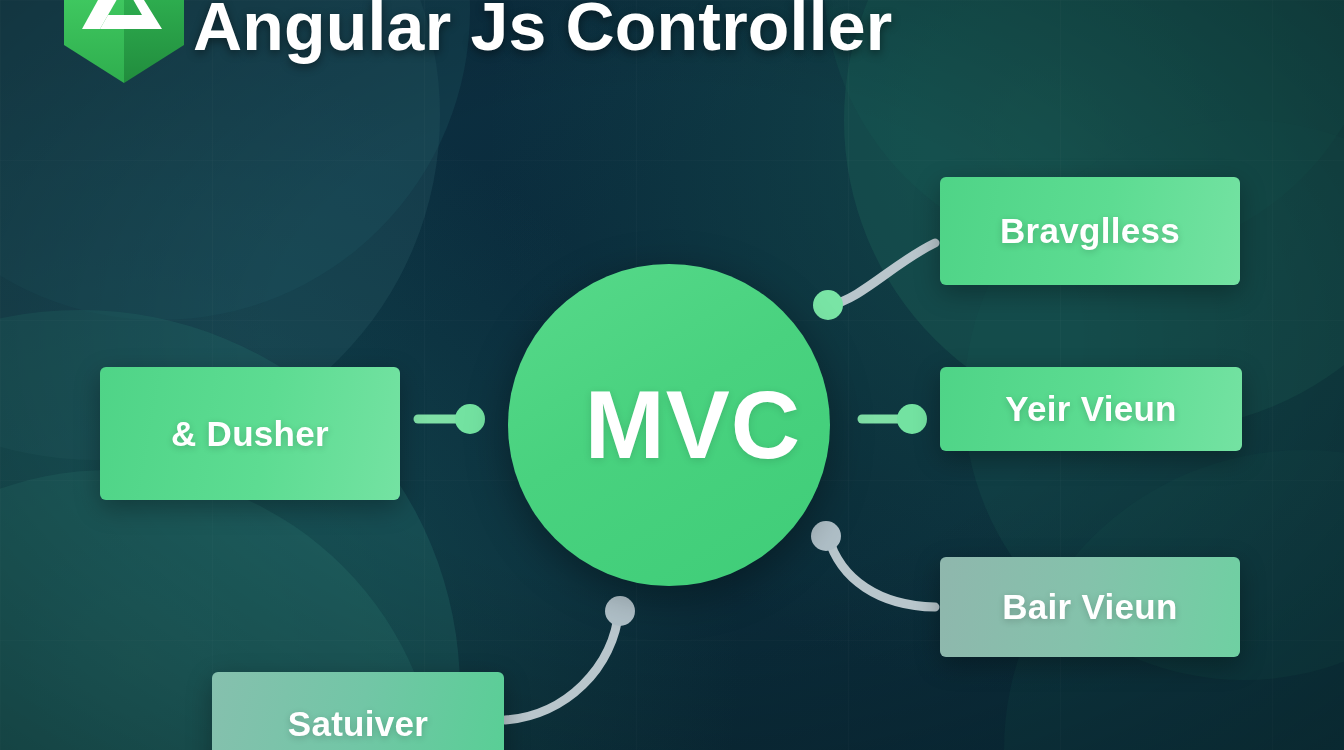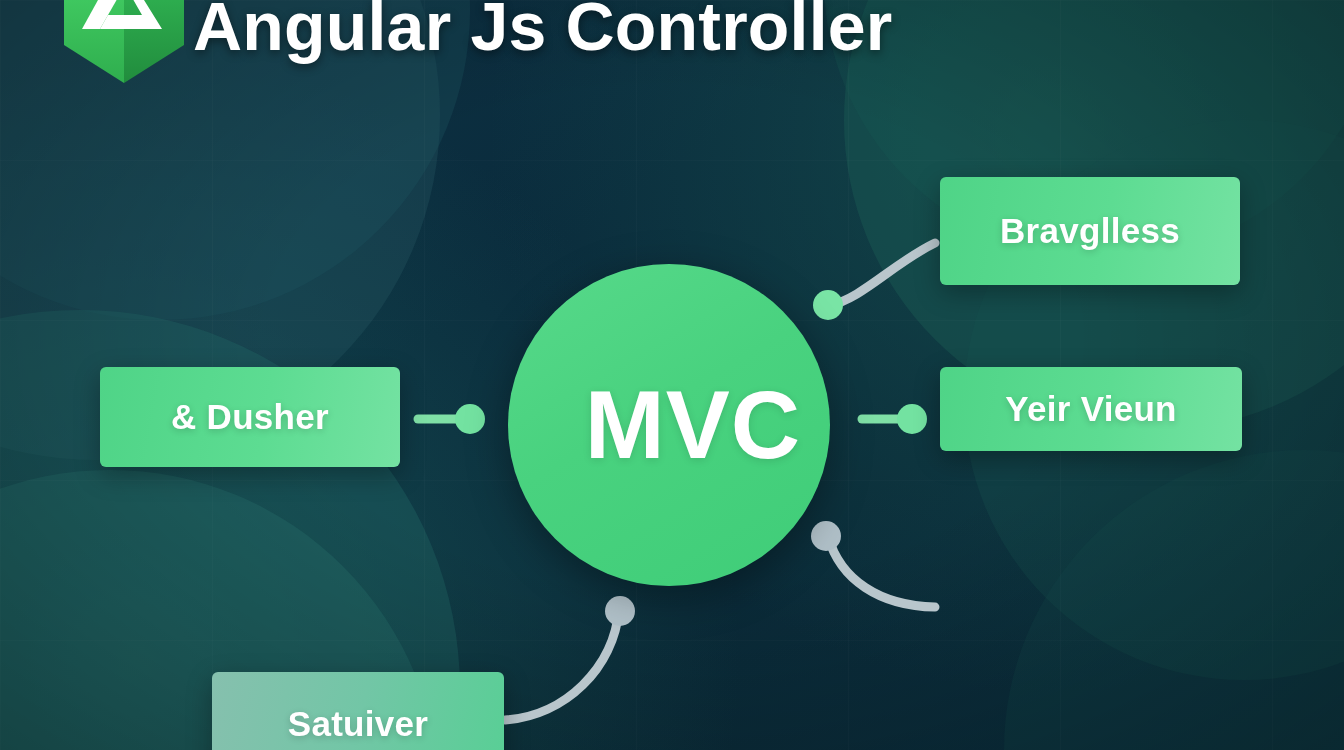--- a/index.html
+++ b/index.html
@@ -168,21 +168,21 @@
     background: linear-gradient(100deg, #4fd487 0%, #5ddc92 55%, #74e2a2 100%);
   }
   .node-muted {
     background: linear-gradient(100deg, #8fb7ad 0%, #84c2ab 48%, #6fd0a2 100%);
   }
   .node-teal {
     background: linear-gradient(105deg, #86c0ae 0%, #72c6a6 50%, #58cf95 100%);
   }
 
   
-  #node-dusher   { left: 100px; top: 367px;  width: 300px; height: 100px; }
+  #node-dusher   { left: 100px; top: 367px;  width: 300px; height: 133px; }
   #node-brav     { left: 940px; top: 177px;  width: 300px; height: 108px; }
   #node-yeir     { left: 940px; top: 367px;  width: 302px; height: 84px; }
   #node-bair     { left: 940px; top: 557px;  width: 300px; height: 100px; }
   #node-satuiver { left: 212px; top: 672px;  width: 292px; height: 104px; }
 </style>
 </head>
 <body>
 
 <div id="stage">
 
@@ -226,20 +226,23 @@
   </div>
 
   <div class="node node-green" id="node-brav">
     <span class="node-label">Bravglless</span>
   </div>
 
   <div class="node node-green" id="node-yeir">
     <span class="node-label">Yeir Vieun</span>
   </div>
 
+  <div class="node node-muted" id="node-bair">
+    <span class="node-label">Bair Vieun</span>
+  </div>
 
   <div class="node node-teal" id="node-satuiver">
     <span class="node-label">Satuiver</span>
   </div>
 
   <div class="header">
     <div class="logo-shield">
       <svg width="124" height="118" viewBox="0 0 124 118" xmlns="http://www.w3.org/2000/svg">
         <defs>
           <linearGradient id="shieldL" x1="0" y1="0" x2="0" y2="1">

